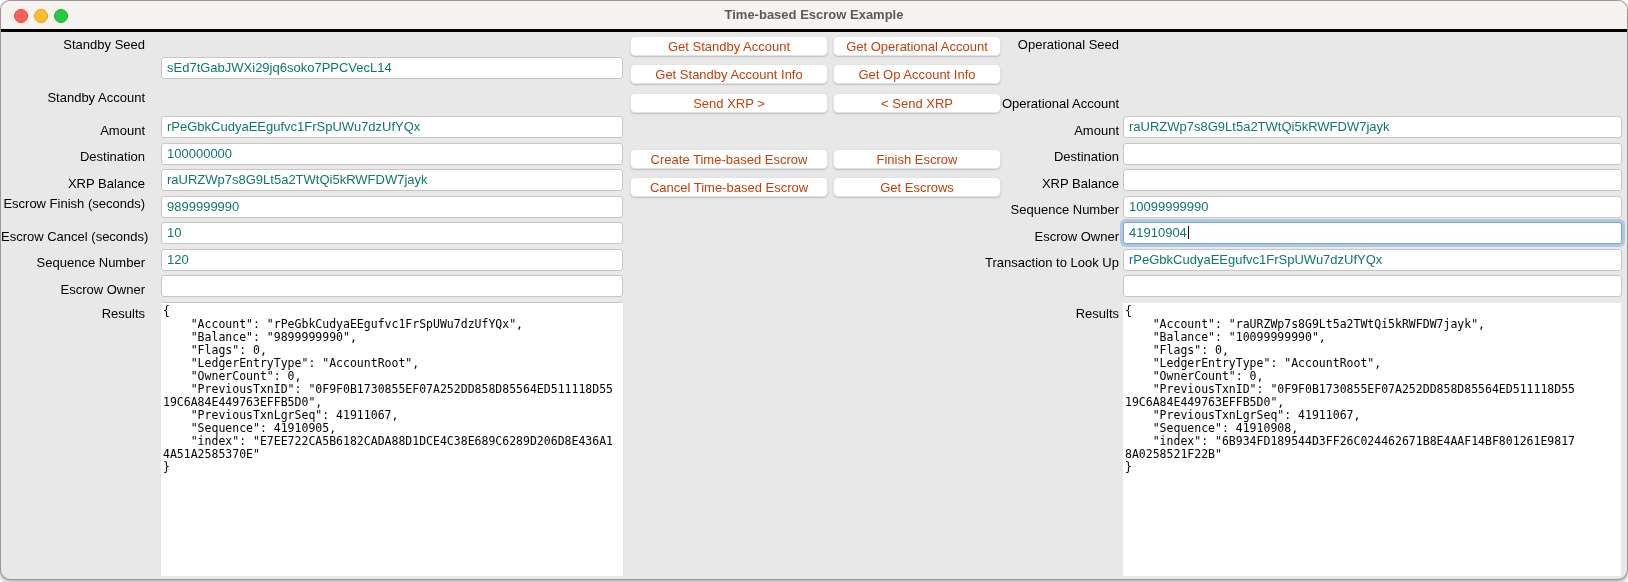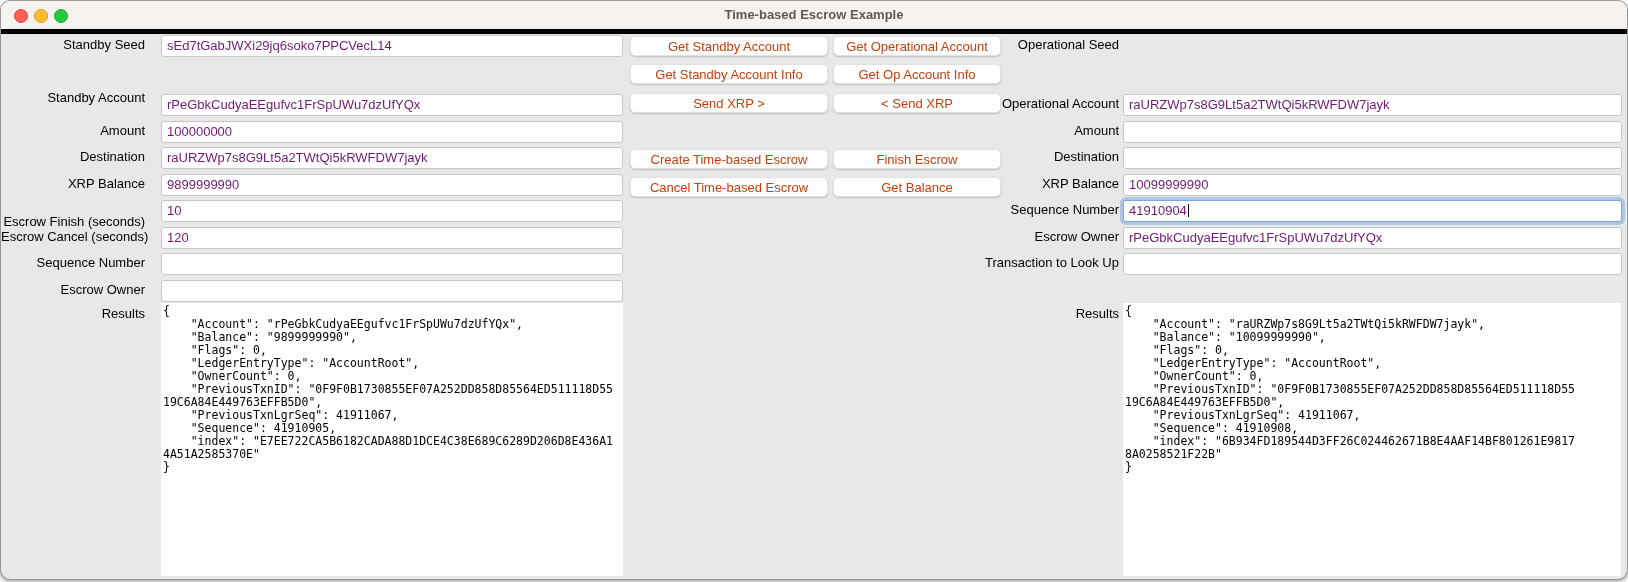--- a/index.html
+++ b/index.html
@@ -1,34 +1,34 @@
 <!DOCTYPE html>
 <html><head>
 <meta charset="utf-8">
 <style>
   html,body{margin:0;padding:0;background:#ffffff;width:1628px;height:582px;
     font-family:"Liberation Sans", sans-serif;}
   .window{position:absolute;left:0;top:0;width:1626px;height:578px;
     background:#e9e8e8;border:1px solid rgba(0,0,0,.35);border-radius:10px;
     overflow:hidden;box-shadow:0 2px 4px rgba(0,0,0,.35);}
   .titlebar{position:absolute;left:0;top:0;right:0;height:28px;background:#f6f2ef;
-    border-bottom:5px solid #000000;}
+    border-bottom:3px solid #000000;}
   .title{position:absolute;left:0;right:0;top:0;height:28px;line-height:28px;
     text-align:center;font-size:13px;font-weight:bold;color:#5c5955;}
   .light{position:absolute;top:8px;width:12px;height:12px;border-radius:50%;}
   .light.red{left:13px;background:#ff5f57;border:0.5px solid #e0443e;}
   .light.yellow{left:33px;background:#febc2e;border:0.5px solid #d89e24;}
   .light.green{left:53px;background:#28c840;border:0.5px solid #1eab31;}
   .lbl{position:absolute;height:20px;line-height:20px;font-size:13px;color:#000;
     text-align:right;white-space:nowrap;}
   .lbl.lcol{left:0;width:144px;}
   .lbl.rcol{left:953px;width:165px;}
   .entry{position:absolute;height:18px;background:#fff;border:1px solid #c6c6c6;
     border-radius:3px;font-size:13px;line-height:18px;padding:1px 0 1px 5px;
-    color:#701a75;white-space:nowrap;overflow:hidden;box-sizing:content-box;}
+    color:#0f766e;white-space:nowrap;overflow:hidden;box-sizing:content-box;margin-top:22px;}
   .entry.lcol{left:160px;width:455px;}
   .entry.rcol{left:1122px;width:492px;}
   .entry.focused{border-color:#79a7dc;box-shadow:0 0 0 3px rgba(126,169,219,.55);}
   .caret{display:inline-block;width:1px;height:13px;background:#000;
     vertical-align:-2px;margin-left:1px;}
   .btn{position:absolute;height:20px;line-height:20px;background:#ffffff;
     border:1px solid #e2e2e2;border-radius:5px;box-shadow:0 1px 1.5px rgba(0,0,0,.18);
     font-size:13px;color:#c2410c;text-align:center;cursor:default;box-sizing:border-box;}
   .btn.c1{left:629px;width:198px;}
   .btn.c2{left:832px;width:168px;}
@@ -58,21 +58,21 @@
 
   <div class="lbl lcol" style="top:120px">Amount</div>
   <div class="entry lcol" style="top:120px">100000000</div>
 
   <div class="lbl lcol" style="top:146px">Destination</div>
   <div class="entry lcol" style="top:146px">raURZWp7s8G9Lt5a2TWtQi5kRWFDW7jayk</div>
 
   <div class="lbl lcol" style="top:173px">XRP Balance</div>
   <div class="entry lcol" style="top:173px">9899999990</div>
 
-  <div class="lbl lcol" style="top:211px">Escrow Finish (seconds)</div>
+  <div class="lbl lcol" style="top:193px">Escrow Finish (seconds)</div>
   <div class="entry lcol" style="top:199px">10</div>
 
   <div class="lbl lcol" style="top:226px">Escrow Cancel (seconds)</div>
   <div class="entry lcol" style="top:226px">120</div>
 
   <div class="lbl lcol" style="top:252px">Sequence Number</div>
   <div class="entry lcol" style="top:252px"></div>
 
   <div class="lbl lcol" style="top:279px">Escrow Owner</div>
   <div class="entry lcol" style="top:279px"></div>
@@ -98,21 +98,21 @@
   <div class="btn c1" style="top:63px">Get Standby Account Info</div>
   <div class="btn c2" style="top:63px">Get Op Account Info</div>
 
   <div class="btn c1" style="top:92px">Send XRP &gt;</div>
   <div class="btn c2" style="top:92px">&lt; Send XRP</div>
 
   <div class="btn c1" style="top:148px">Create Time-based Escrow</div>
   <div class="btn c2" style="top:148px">Finish Escrow</div>
 
   <div class="btn c1" style="top:176px">Cancel Time-based Escrow</div>
-  <div class="btn c2" style="top:176px">Get Balance</div>
+  <div class="btn c2" style="top:176px">Get Escrows</div>
 
   <div class="lbl rcol" style="top:34px">Operational Seed</div>
 
   <div class="lbl rcol" style="top:93px">Operational Account</div>
   <div class="entry rcol" style="top:93px">raURZWp7s8G9Lt5a2TWtQi5kRWFDW7jayk</div>
 
   <div class="lbl rcol" style="top:120px">Amount</div>
   <div class="entry rcol" style="top:120px"></div>
 
   <div class="lbl rcol" style="top:146px">Destination</div>

